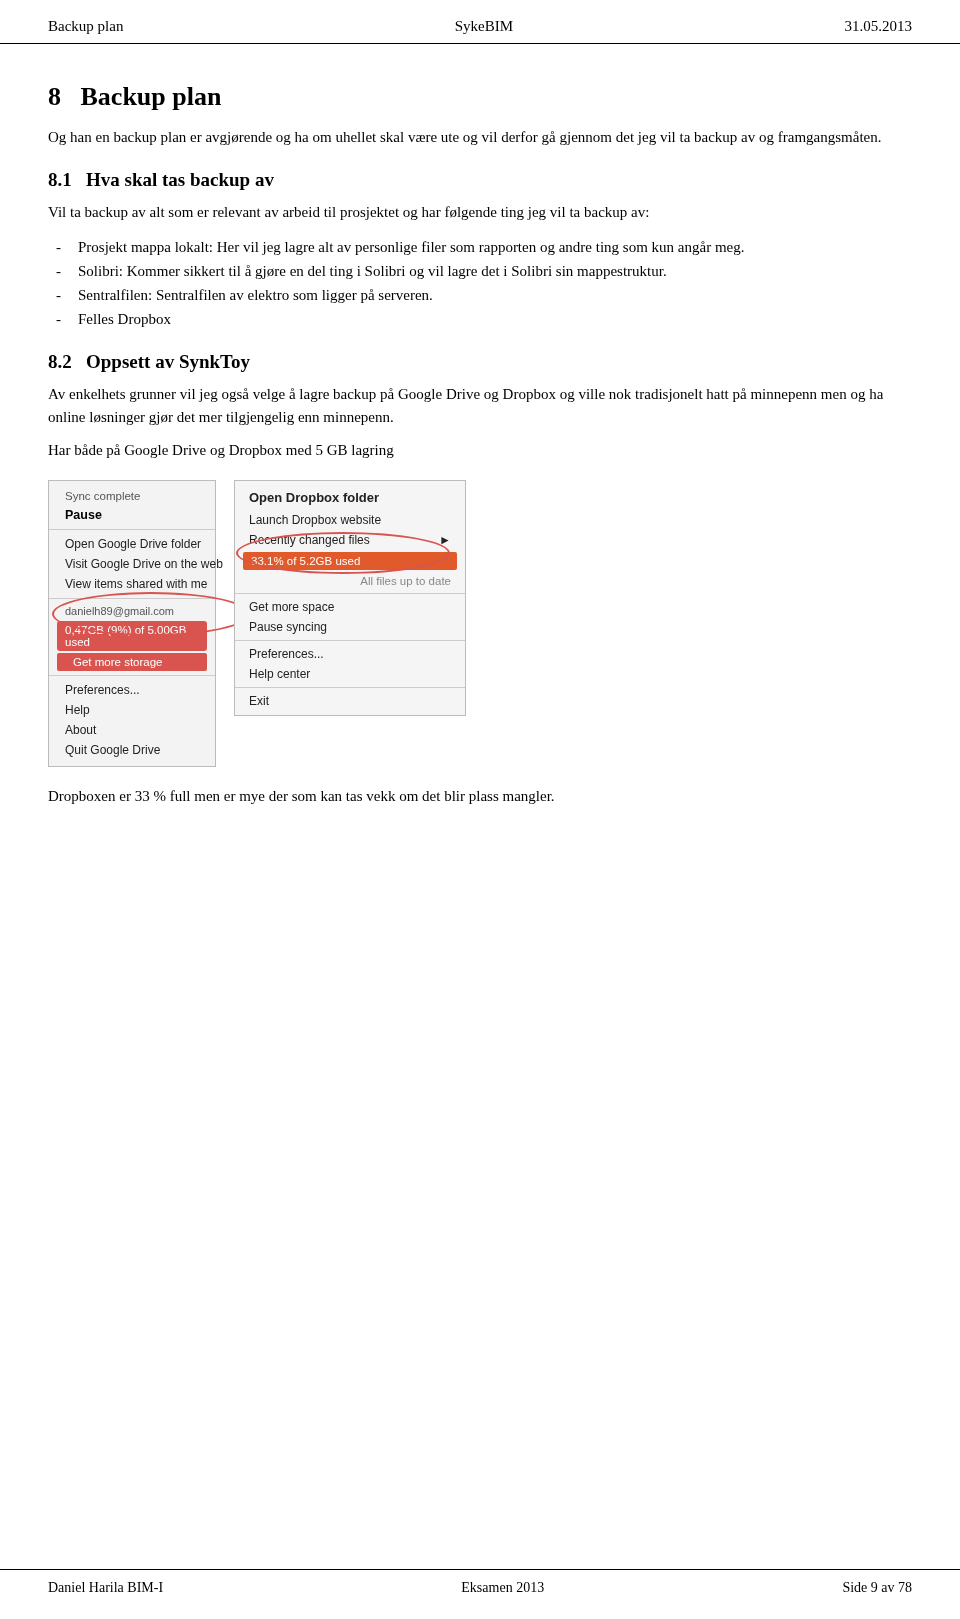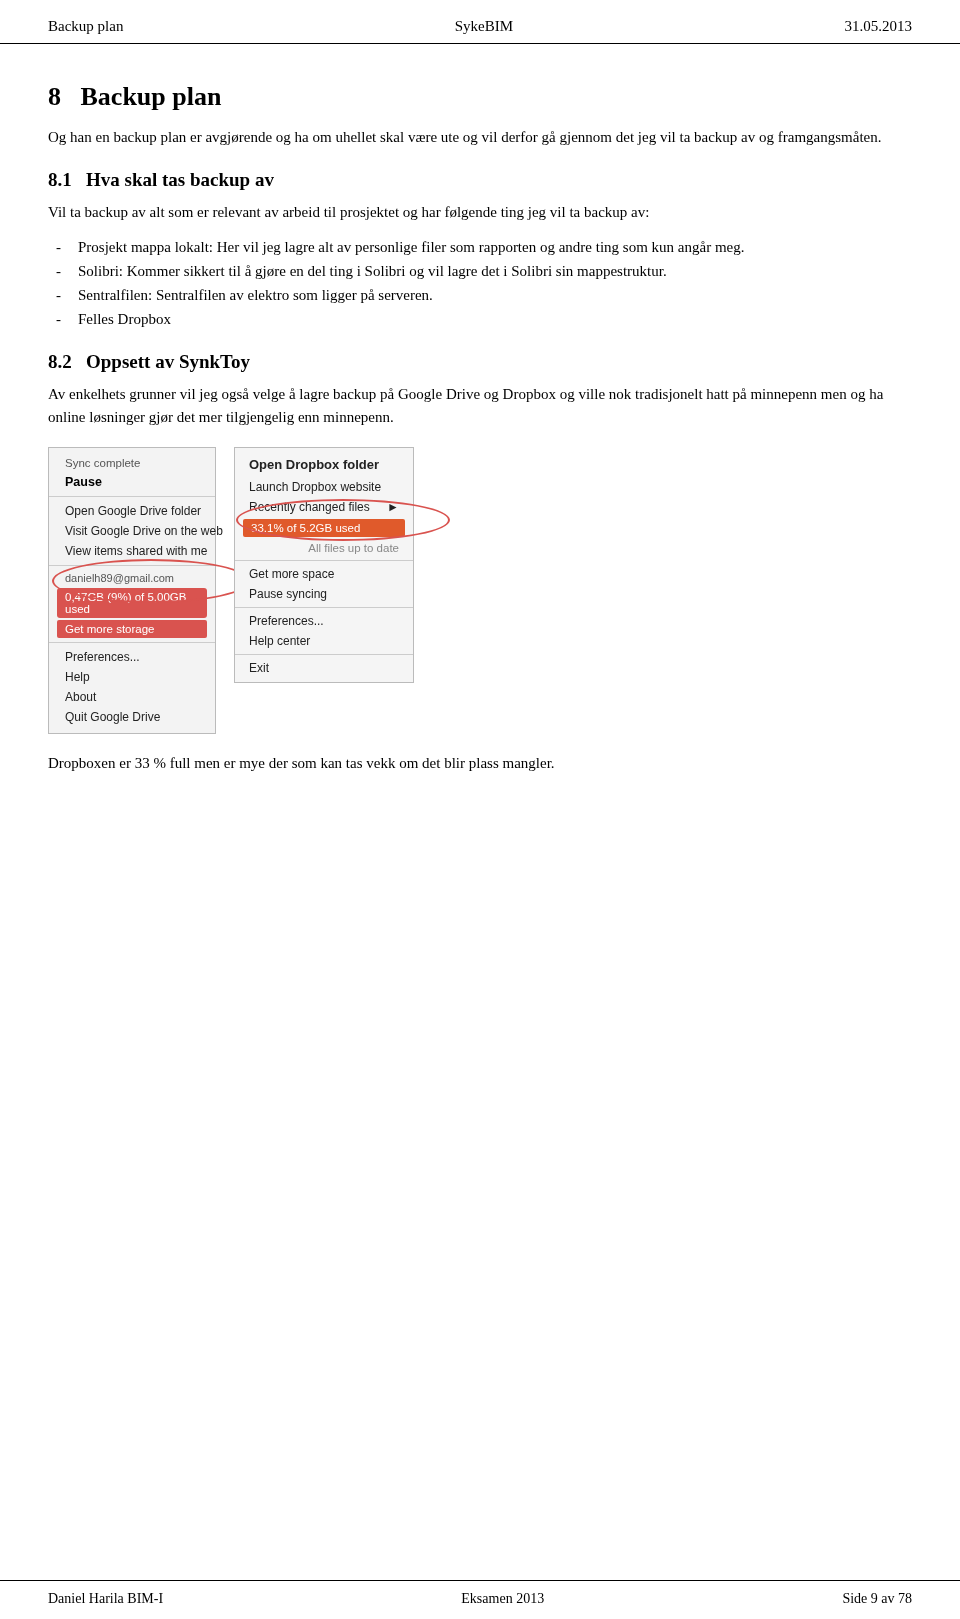--- a/index.html
+++ b/index.html
@@ -114,21 +114,21 @@
     .gdrive-menu .menu-item.get-storage {
       background: #d9534f;
       color: #fff;
       margin: 2px 8px;
       padding: 3px 8px;
       border-radius: 2px;
     }
 
     
     .dropbox-menu {
-      width: 180px;
+      width: 232px;
       border: 1px solid #bbb;
       background: #f5f5f5;
       font-family: Arial, sans-serif;
       font-size: 12px;
       padding: 4px 0;
       position: relative;
     }
     .dropbox-menu .menu-item {
       padding: 3px 14px;
       color: #222;
@@ -165,21 +165,21 @@
     
     .page-footer {
       display: flex;
       justify-content: space-between;
       align-items: center;
       padding: 10px 48px;
       border-top: 1px solid #000;
       margin-top: 30px;
       font-size: 14px;
       position: absolute;
-      bottom: 2px;
+      bottom: 13px;
       left: 0;
       right: 0;
     }
 
     
     .screenshot-wrapper {
       position: relative;
     }
   </style>
 </head>
@@ -217,35 +217,38 @@
   </ul>
 
   <div class="section-title">
     <span>8.2</span>
     &nbsp;
     <span>Oppsett av SynkToy</span>
   </div>
 
   <p>Av enkelhets grunner vil jeg også velge å lagre backup på Google Drive og Dropbox og ville nok tradisjonelt hatt på minnepenn men og ha online løsninger gjør det mer tilgjengelig enn minnepenn.</p>
 
+  <p>
+    <span>Har både på Google Drive og Dropbox med 5 GB lagring</span>
+  </p>
 
   <div class="screenshots-area">
 
     <div class="screenshot-wrapper">
       <div class="gdrive-menu">
         <div class="menu-item status-item">Sync complete</div>
         <div class="menu-item bold-item">Pause</div>
         <div class="separator"></div>
         <div class="menu-item">Open Google Drive folder</div>
         <div class="menu-item">Visit Google Drive on the web</div>
         <div class="menu-item">View items shared with me</div>
         <div class="separator"></div>
         <div class="email-item">danielh89@gmail.com</div>
         <div style="background:#d9534f;color:#fff;margin:2px 8px;padding:3px 8px;border-radius:3px;font-size:11.5px;font-family:Arial,sans-serif;">0,47GB (9%) of 5,00GB used</div>
-        <div class="menu-item get-storage" style="background:#d9534f;color:#fff;margin:2px 8px;padding:3px 8px;border-radius:2px;font-size:11.5px;">Get more storage</div>
+        <div class="menu-item get-storage" style="background:#d9534f;color:#fff;margin:2px 8px;padding:3px 16px;border-radius:2px;font-size:11.5px;">Get more storage</div>
         <div class="separator"></div>
         <div class="menu-item">Preferences...</div>
         <div class="menu-item">Help</div>
         <div class="menu-item">About</div>
         <div class="menu-item">Quit Google Drive</div>
       </div>
 
       <div class="oval-highlight" style="top:112px;left:4px;width:198px;height:44px;"></div>
     </div>
 

